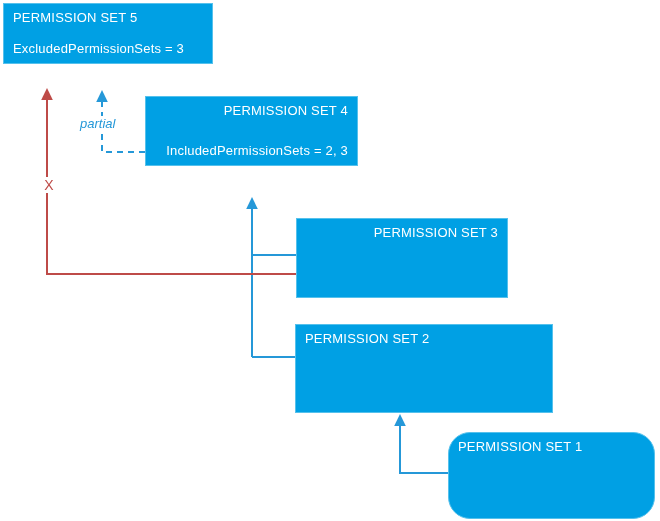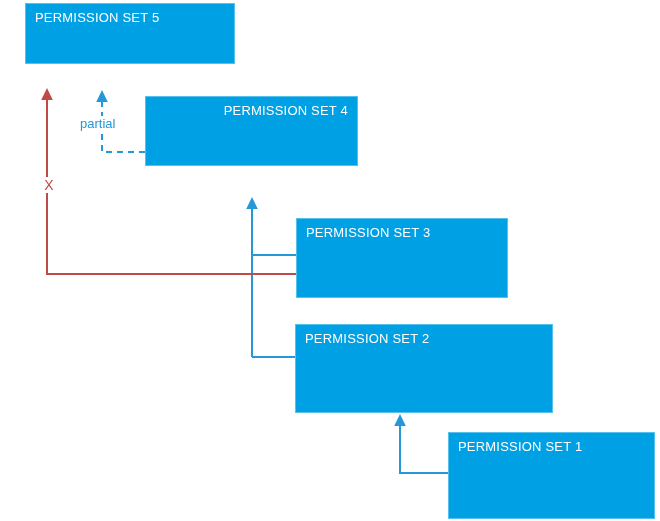--- a/index.html
+++ b/index.html
@@ -35,37 +35,38 @@
     justify-content: space-between;
     overflow: hidden;
   }
   .ps-title {
     white-space: nowrap;
   }
   .ps-lines {
     line-height: 18px;
     white-space: nowrap;
   }
-  .box-ps5 { left: 3px;   top: 3px;   width: 210px; height: 61px; margin-left: 22px; }
+  .box-ps5 { left: 3px;   top: 3px;   width: 210px; height: 61px; }
   .box-ps4 { left: 145px; top: 96px; width: 213px; height: 70px; text-align: right; }
-  .box-ps3 { left: 296px; top: 218px; width: 212px; height: 80px; }
+  .box-ps3 { left: 296px; top: 218px; width: 212px; height: 80px; align-items: flex-end; }
   .box-ps2 { left: 295px; top: 324px; width: 258px; height: 89px; }
-  .box-ps1 { left: 448px; top: 432px; width: 207px; height: 87px; }
+  .box-ps1 { left: 448px; top: 432px; width: 207px; height: 87px; border-radius: 22px; }
 
   .line-label {
     position: absolute;
     background: #ffffff;
     padding: 0 2px;
     white-space: nowrap;
   }
   .label-partial {
     left: 78px;
     top: 116px;
     color: #2598D8;
     font-size: 13px;
+    font-style: italic;
   }
   .label-x {
     left: 39px;
     top: 177px;
     width: 16px;
     text-align: center;
     color: #BE4B48;
     font-size: 14px;
   }
 </style>
@@ -85,25 +86,29 @@
     <path d="M145,152 H102 V101" fill="none" stroke="#2598D8" stroke-width="2" stroke-dasharray="6 5"></path>
     <polygon points="102,90 96.2,102 107.8,102" fill="#2598D8"></polygon>
 
     <path d="M296,274 H47 V100" fill="none" stroke="#BE4B48" stroke-width="2"></path>
     <polygon points="47,88 41.2,100 52.8,100" fill="#BE4B48"></polygon>
   </svg>
 
   <div class="ps-box box-ps5">
     <div class="ps-title">PERMISSION SET 5</div>
     <div class="ps-lines">
+      <div>ExcludedPermissionSets = 3</div>
     </div>
   </div>
 
   <div class="ps-box box-ps4">
     <div class="ps-title">PERMISSION SET 4</div>
+    <div class="ps-lines">
+      <div>IncludedPermissionSets = 2, 3</div>
+    </div>
   </div>
 
   <div class="ps-box box-ps3">
     <div class="ps-title">PERMISSION SET 3</div>
     <div class="ps-lines"></div>
   </div>
 
   <div class="ps-box box-ps2">
     <div class="ps-title">PERMISSION SET 2</div>
   </div>

